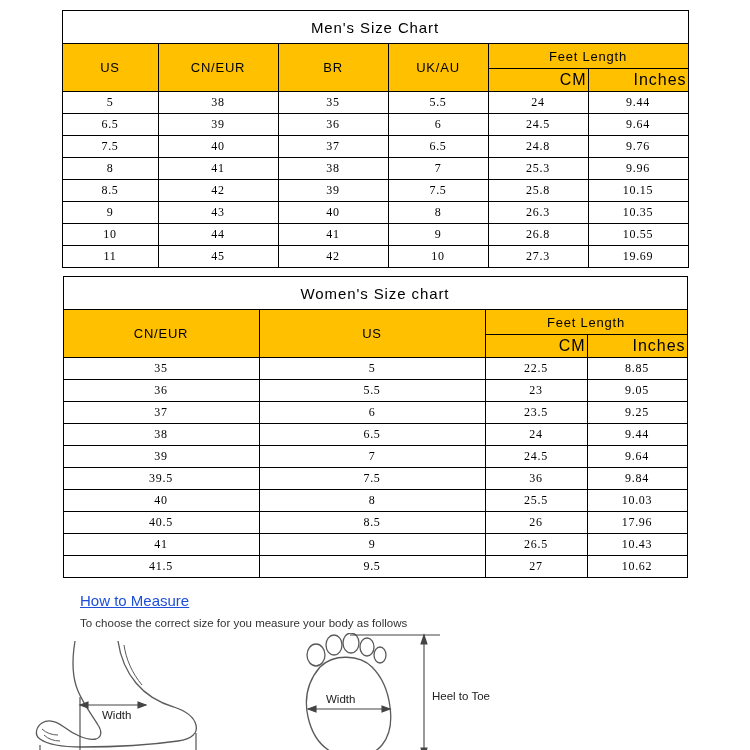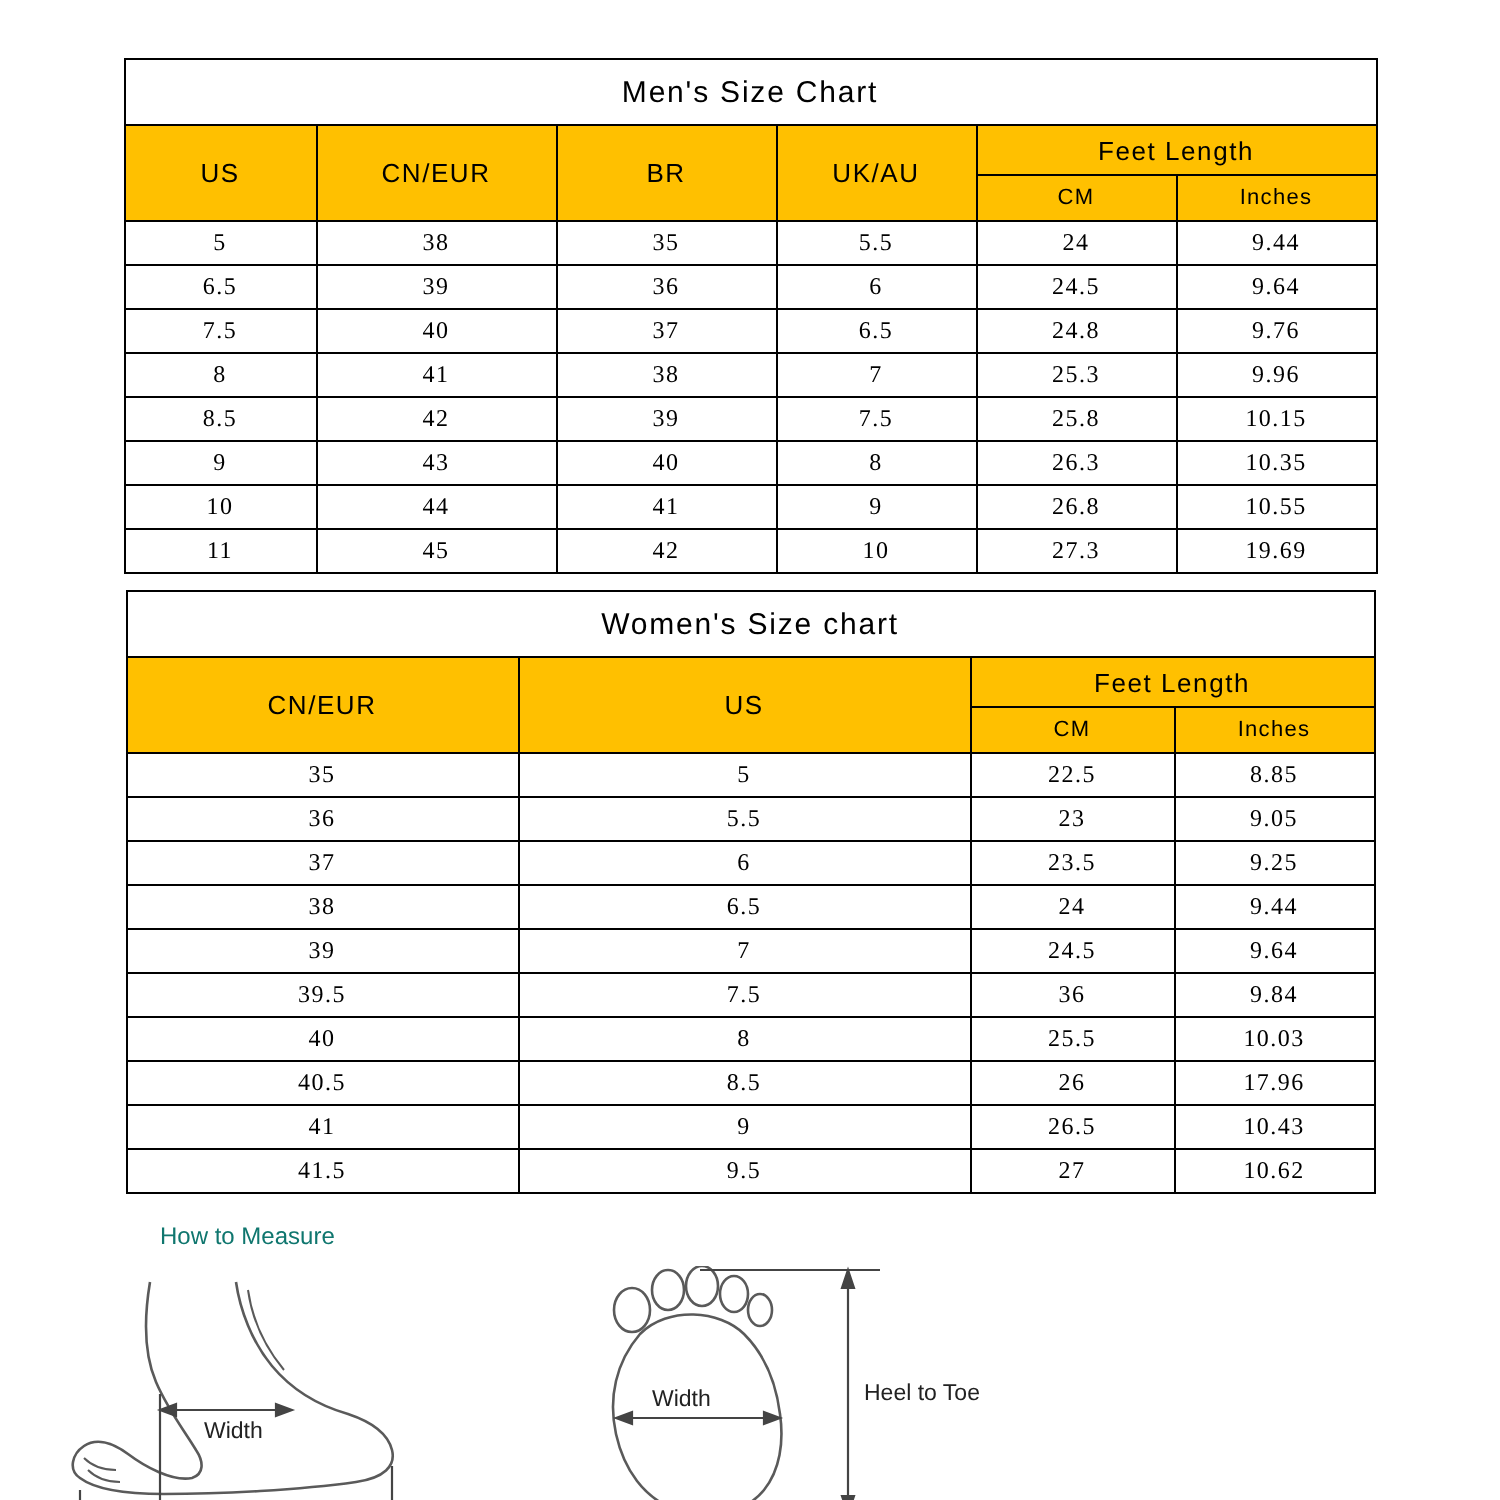--- a/index.html
+++ b/index.html
@@ -13,21 +13,20 @@
     font-family: "Liberation Serif", serif;
     color: #000000;
     overflow: hidden;
   }
   .page {
     position: relative;
     width: 750px;
     height: 672px;
     box-sizing: border-box;
     padding: 10px 0 0 0;
-    margin-top: 19px;
   }
   table.chart {
     border-collapse: collapse;
     table-layout: fixed;
     margin: 0 auto;
     border: 1px solid #000;
   }
   table.chart td, table.chart th {
     border: 1px solid #000;
     text-align: center;
@@ -44,44 +43,46 @@
     letter-spacing: 0.02em;
   }
   .hdr {
     background: #FFC000;
     font-family: "Liberation Sans", sans-serif;
     font-weight: bold;
     font-size: 13px;
     height: 22px;
   }
   .hdr.sub {
-    font-size: 11px;
+    font-size: 16px;
     height: 20px;
+    text-align: right;
   }
   td.data {
     font-size: 12px;
     height: 19px;
     font-family: "Liberation Serif", serif;
   }
   .notes {
     margin: 10px 0 0 72px;
     font-family: "Liberation Serif", serif;
     font-weight: bold;
     font-size: 13.5px;
     letter-spacing: 0.06em;
     line-height: 1.45;
   }
   .measure-wrap {
     margin: 14px 0 0 80px;
   }
   .measure-title {
     font-family: "Liberation Sans", sans-serif;
-    font-size: 12px;
-    color: #0f766e;
+    font-size: 15px;
+    color: #1d4ed8;
     margin-bottom: 8px;
+    text-decoration: underline;
   }
   .measure-sub {
     font-family: "Liberation Sans", sans-serif;
     font-size: 11.5px;
     color: #333;
   }
   .diagram {
     margin-top: 4px;
     margin-left: 20px;
   }
@@ -281,20 +282,21 @@
         <td class="data">10.62</td>
       </tr>
     </tbody>
   </table>
 
   <div class="notes">
   </div>
 
   <div class="measure-wrap">
     <div class="measure-title">How to Measure</div>
+    <div class="measure-sub">To choose the correct size for you measure your body as follows</div>
   </div>
 
   <div class="diagram">
     <svg width="640" height="160" viewBox="0 0 640 160">
 
       <g fill="none" stroke="#5a5a5a" stroke-width="1.3">
         <path d="M55,8 C52,26 52,44 58,58 C64,72 72,82 78,92 C82,98 82,104 76,106
                  C66,108 52,100 44,94 C36,88 28,86 22,90 C16,94 14,102 20,106
                  C28,112 44,114 62,114 C90,114 130,112 158,108
                  C172,106 178,100 176,92 C174,84 166,78 154,74

